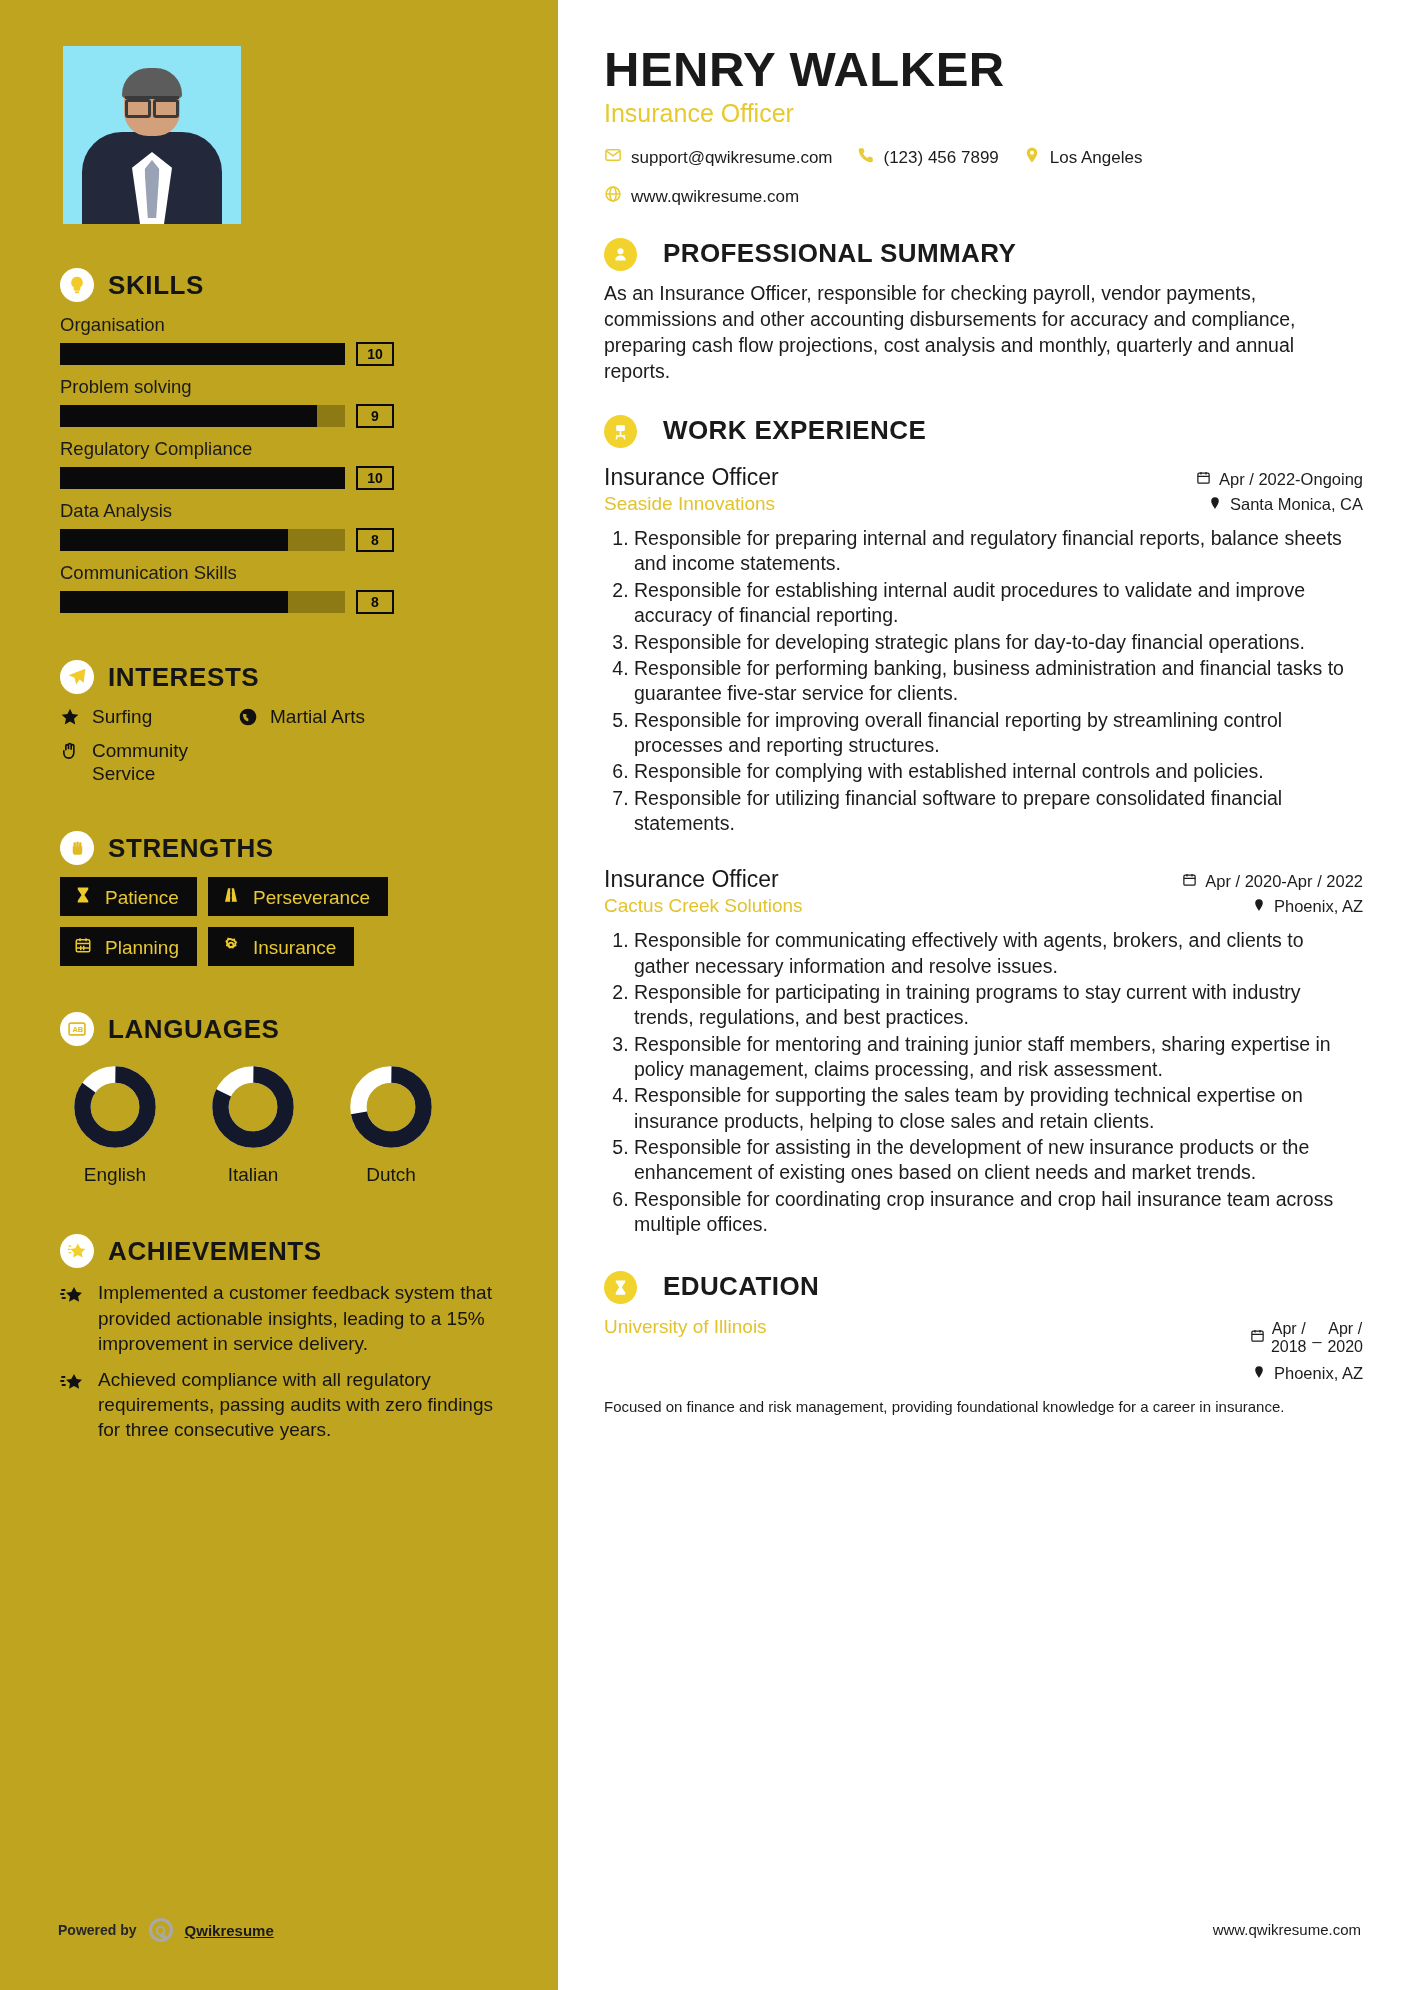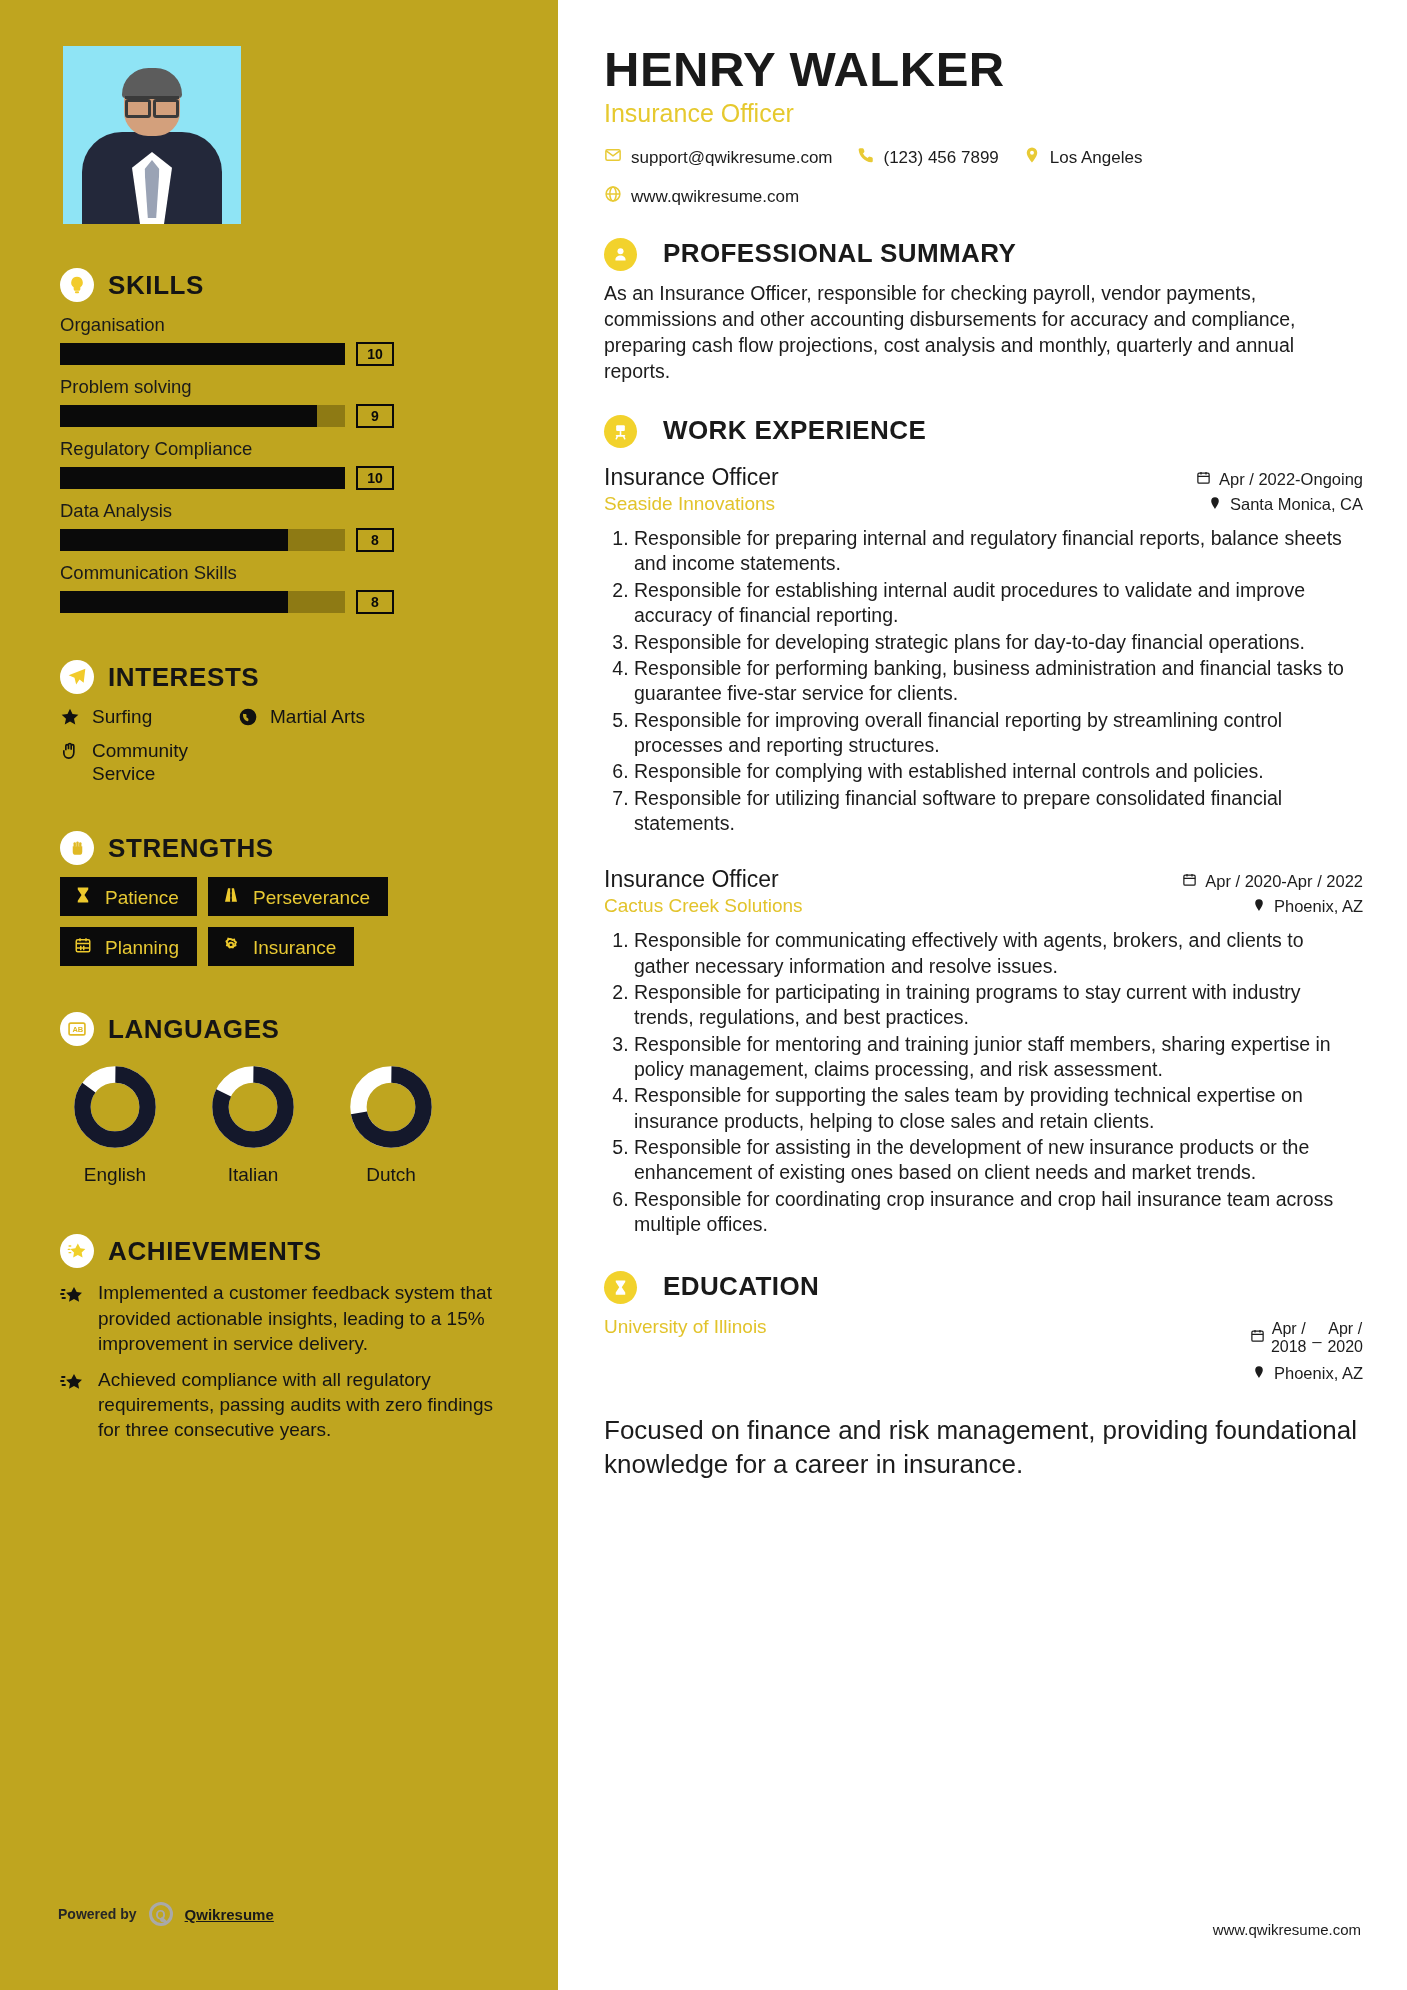--- a/index.html
+++ b/index.html
@@ -143,21 +143,21 @@
   .achievements { margin-top: 48px; }
   .ach-item {
     display: flex; gap: 12px; margin-top: 10px;
   }
   .ach-item .ico { flex: 0 0 26px; margin-top: 3px; }
   .ach-text {
     font-size: 19px; color: #141414; line-height: 1.34;
   }
 
   .sidebar-footer {
-    position: absolute; left: 58px; bottom: 64px;
+    position: absolute; left: 58px; bottom: 48px;
     display: flex; align-items: center; gap: 12px;
   }
   .pb-text { font-size: 14px; color: #262626; font-weight: 600; }
   .pb-logo {
     width: 24px; height: 24px; border-radius: 50%;
     border: 3px solid #a9a9a9; display:flex; align-items:center;
     justify-content:center; font-size: 13px; color:#a9a9a9; font-weight:700;
     position: relative;
   }
   .pb-logo:after{
@@ -231,21 +231,21 @@
     font-size: 19.5px; color: #1c1c1c; line-height: 1.3;
   }
   .job-list li { margin-bottom: 1px; }
 
   .edu-date {
     display: flex; align-items: center; justify-content: flex-end; gap: 6px;
     font-size: 16px; color: #1c1c1c;
   }
   .edu-date .dd { text-align: center; line-height: 1.1; }
   .edu-desc {
-    font-size: 26px; color: #1c1c1c; line-height: 1.32; margin-top: 24px;
+    font-size: 15px; color: #1c1c1c; line-height: 1.32; margin-top: 8px;
   }
 
   .main-footer {
     position: absolute; right: 46px; bottom: 52px;
     font-size: 15px; color: #1a1a1a;
   }
   .divider-line {
     position: absolute; left: 0; top: 0; bottom: 0; width: 2px;
     background: #ffffff;
   }

